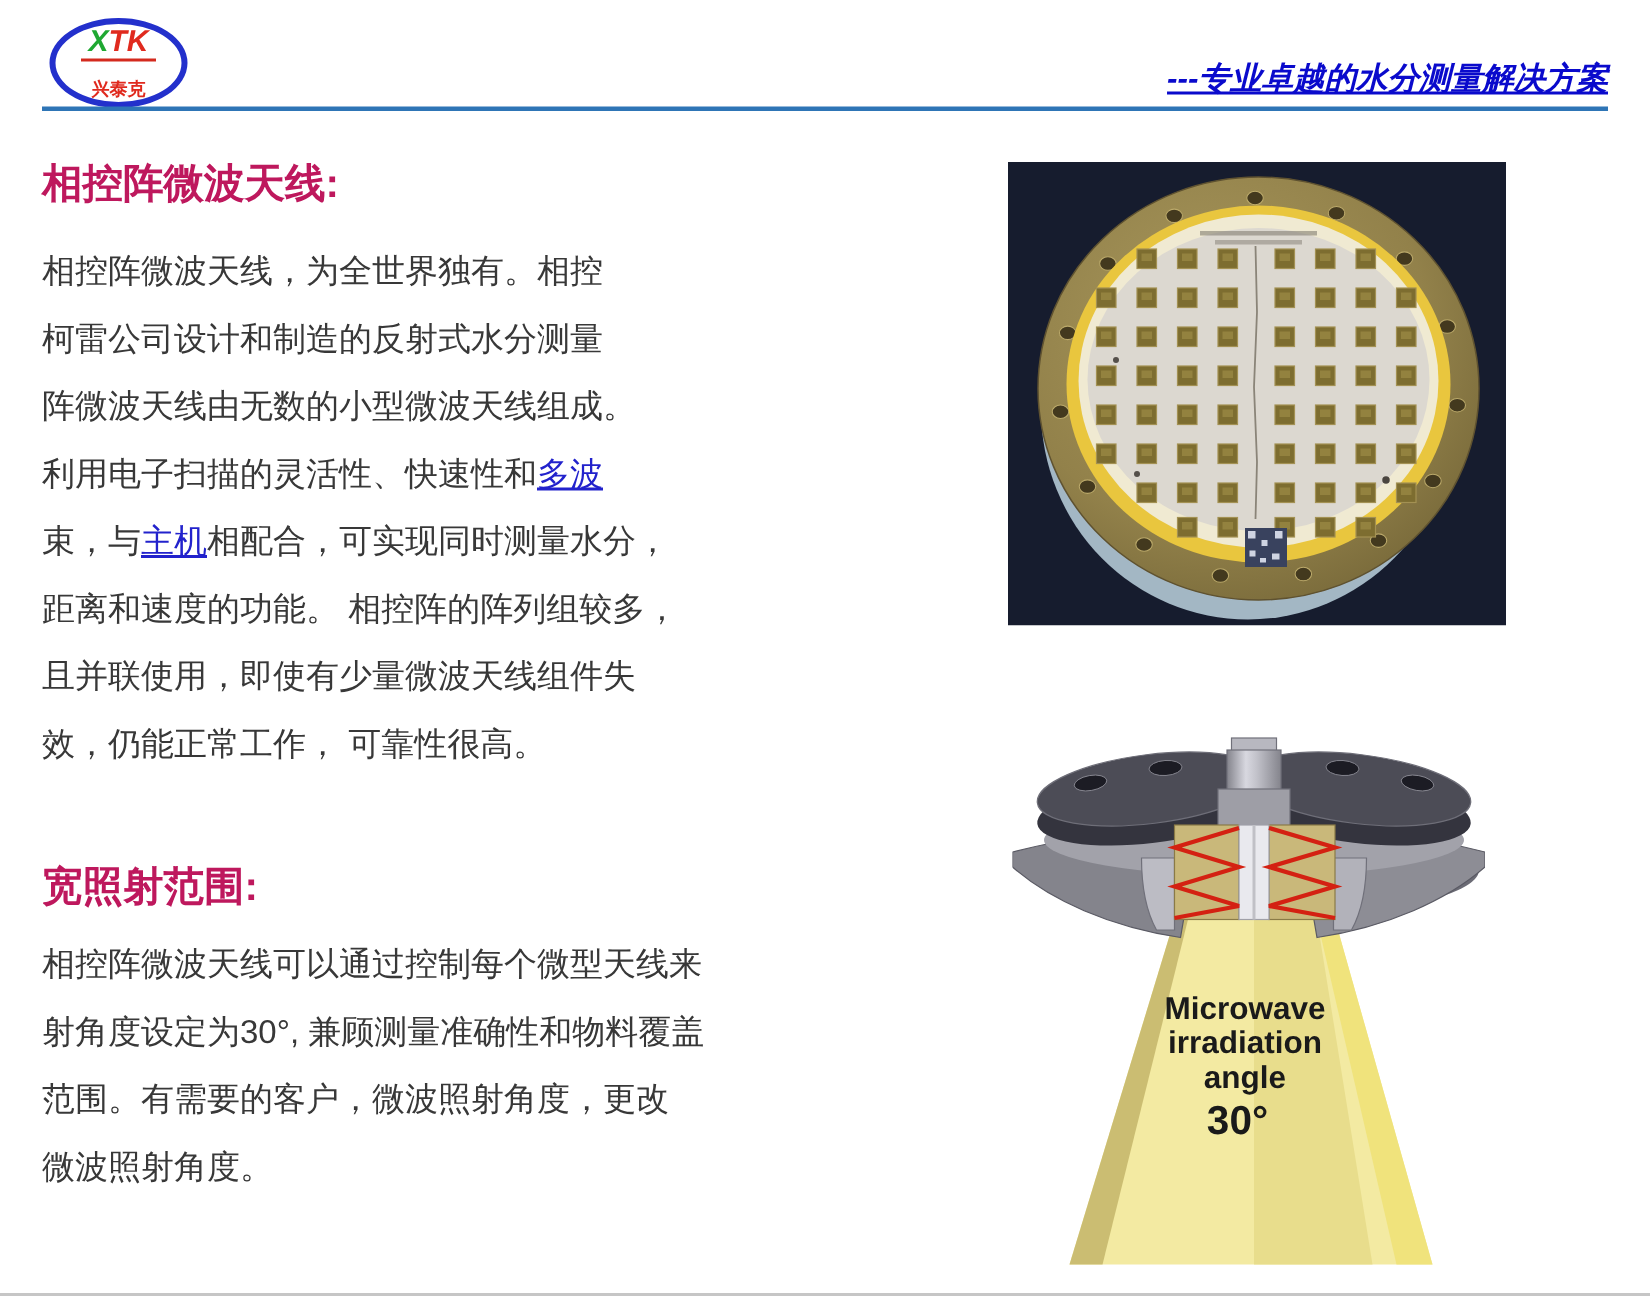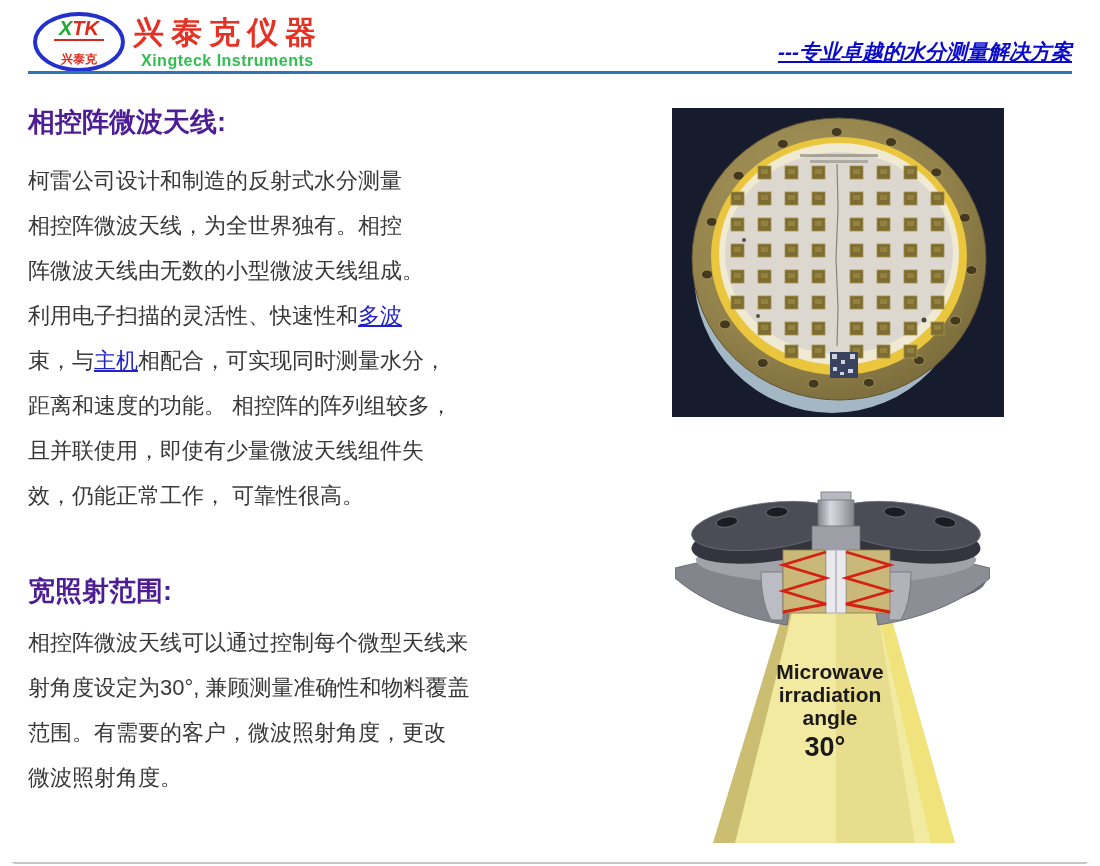--- a/index.html
+++ b/index.html
@@ -1,36 +1,36 @@
 <!DOCTYPE html>
 <html><head>
 <meta charset="utf-8">
 <style>
   html,body{margin:0;padding:0;background:#ffffff;}
   #page{position:relative;width:1100px;height:866px;background:#ffffff;overflow:hidden;
-        font-family:"Liberation Sans","DejaVu Sans",sans-serif;border-radius:24px;}
+        font-family:"Liberation Sans","DejaVu Sans",sans-serif;}
 
   
   #logo{position:absolute;left:33px;top:12px;width:92px;height:58px;}
   #logo .ellipse{width:84px;height:52px;border:4px solid #2330cc;border-radius:50%;
         display:flex;flex-direction:column;align-items:center;justify-content:center;background:#fff;}
   .logo-abbr{font-style:italic;font-weight:bold;font-size:20px;line-height:20px;
         border-bottom:2px solid #d42a1e;padding:0 5px 1px 5px;}
   .logo-abbr .x{color:#1fa832;}
   .logo-abbr .tk{color:#e02a1e;}
   .logo-sub{font-size:12px;font-weight:bold;color:#e02a1e;line-height:14px;margin-top:11px;}
   #company{position:absolute;left:133px;top:16px;}
   .company-cn{font-size:31px;font-weight:bold;color:#e53225;letter-spacing:7px;line-height:34px;}
   .company-en{font-size:16px;font-weight:bold;color:#2fbf4f;letter-spacing:0.5px;margin:2px 0 0 8px;line-height:18px;}
   #slogan{position:absolute;right:28px;top:38px;font-size:21px;font-weight:bold;font-style:italic;
         color:#0a0acc;text-decoration:underline;}
   #header-rule{position:absolute;left:28px;top:71px;width:1044px;height:3px;background:#2e75b6;}
 
   
-  .sec-heading{position:absolute;left:28px;font-size:27px;font-weight:bold;color:#4c1d95;white-space:nowrap;}
+  .sec-heading{position:absolute;left:28px;font-size:27px;font-weight:bold;color:#be185d;white-space:nowrap;}
   #sec1-heading{top:104px;}
   #sec2-heading{top:573px;}
   .para{position:absolute;left:28px;font-size:22px;color:#383838;white-space:nowrap;}
   #sec1-para{top:158px;}
   #sec2-para{top:620px;}
   .para .line{height:45px;line-height:45px;}
   .para a{color:#2222cc;text-decoration:underline;cursor:pointer;}
 
   
   #antenna-photo{position:absolute;left:672px;top:108px;width:332px;height:309px;}
@@ -44,33 +44,29 @@
 
 <div id="page">
 
   <div id="logo">
     <div class="ellipse">
       <div class="logo-abbr"><span class="x">X</span><span class="tk">TK</span></div>
       <div class="logo-sub">兴泰克</div>
     </div>
   </div>
 
-  <div id="company">
-    <div class="company-cn">兴泰克仪器</div>
-    <div class="company-en">Xingteck Instruments</div>
-  </div>
 
   <div id="slogan">---专业卓越的水分测量解决方案</div>
   <div id="header-rule"></div>
 
   <div id="sec1-heading" class="sec-heading">相控阵微波天线:</div>
 
   <div id="sec1-para" class="para">
+    <div class="line">相控阵微波天线，为全世界独有。相控</div>
     <div class="line">柯雷公司设计和制造的反射式水分测量</div>
-    <div class="line">相控阵微波天线，为全世界独有。相控</div>
     <div class="line">阵微波天线由无数的小型微波天线组成。</div>
     <div class="line"><span>利用电子扫描的灵活性、快速性和</span><a>多波</a></div>
     <div class="line"><span>束，与</span><a>主机</a><span>相配合，可实现同时测量水分，</span></div>
     <div class="line">距离和速度的功能。 相控阵的阵列组较多，</div>
     <div class="line">且并联使用，即使有少量微波天线组件失</div>
     <div class="line">效，仍能正常工作， 可靠性很高。</div>
   </div>
 
   <div id="sec2-heading" class="sec-heading">宽照射范围:</div>
 

